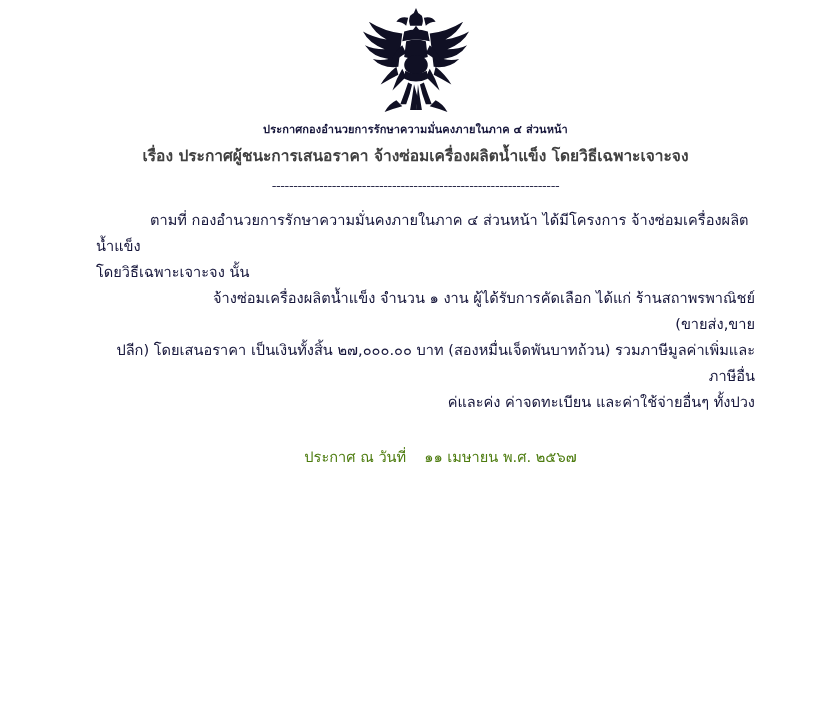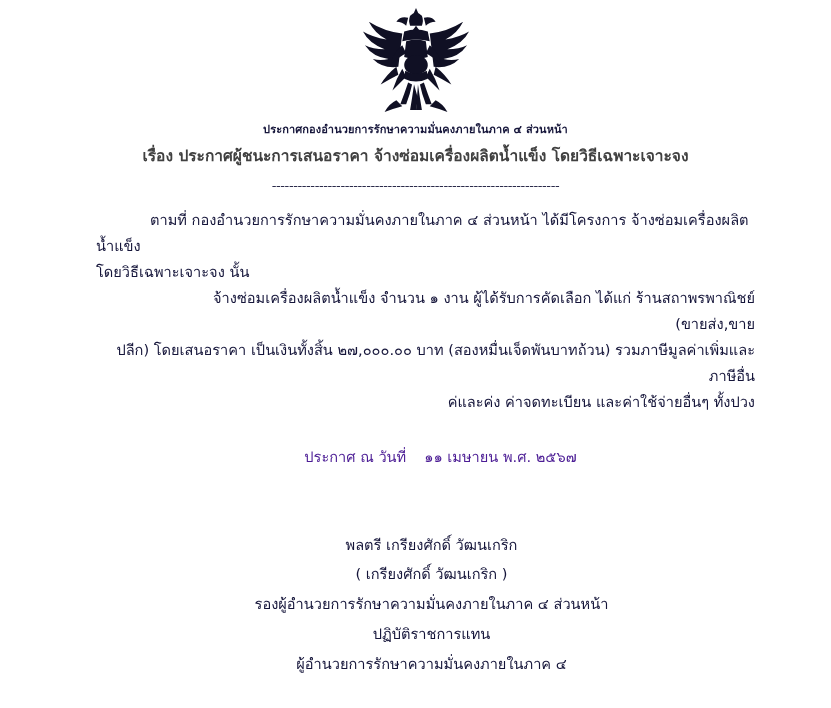--- a/index.html
+++ b/index.html
@@ -71,21 +71,21 @@
     text-align: right;
   }
   .indent {
     display: inline-block;
     width: 54px;
   }
   .date-line {
     margin-top: 30px;
     text-align: center;
     font-size: 14.6px;
-    color: #4c1d95;
+    color: #4d7c0f;
     padding-left: 30px;
   }
   .date-gap {
     display: inline-block;
     width: 18px;
   }
   .sign-block {
     margin-top: 62px;
     text-align: center;
     font-size: 14.6px;
@@ -163,22 +163,15 @@
     <div class="para">
       <span class="indent"></span><span>จ้างซ่อมเครื่องผลิตน้ำแข็ง จำนวน ๑ งาน ผู้ได้รับการคัดเลือก ได้แก่ ร้านสถาพรพาณิชย์ (ขายส่ง,ขาย</span><br>
       <span>ปลีก) โดยเสนอราคา เป็นเงินทั้งสิ้น ๒๗,๐๐๐.๐๐ บาท (สองหมื่นเจ็ดพันบาทถ้วน) รวมภาษีมูลค่าเพิ่มและภาษีอื่น</span><br>
       <span>ค่และค่ง ค่าจดทะเบียน และค่าใช้จ่ายอื่นๆ ทั้งปวง</span>
     </div>
 
     <div class="date-line">
       <span>ประกาศ ณ วันที่</span><span class="date-gap"></span><span>๑๑ เมษายน พ.ศ. ๒๕๖๗</span>
     </div>
 
-    <div class="sign-block">
-      <div>พลตรี เกรียงศักดิ์ วัฒนเกริก</div>
-      <div>( เกรียงศักดิ์  วัฒนเกริก )</div>
-      <div>รองผู้อำนวยการรักษาความมั่นคงภายในภาค ๔ ส่วนหน้า</div>
-      <div>ปฏิบัติราชการแทน</div>
-      <div>ผู้อำนวยการรักษาความมั่นคงภายในภาค ๔</div>
-    </div>
 
   </div>
 </div>
 
 </body></html>

